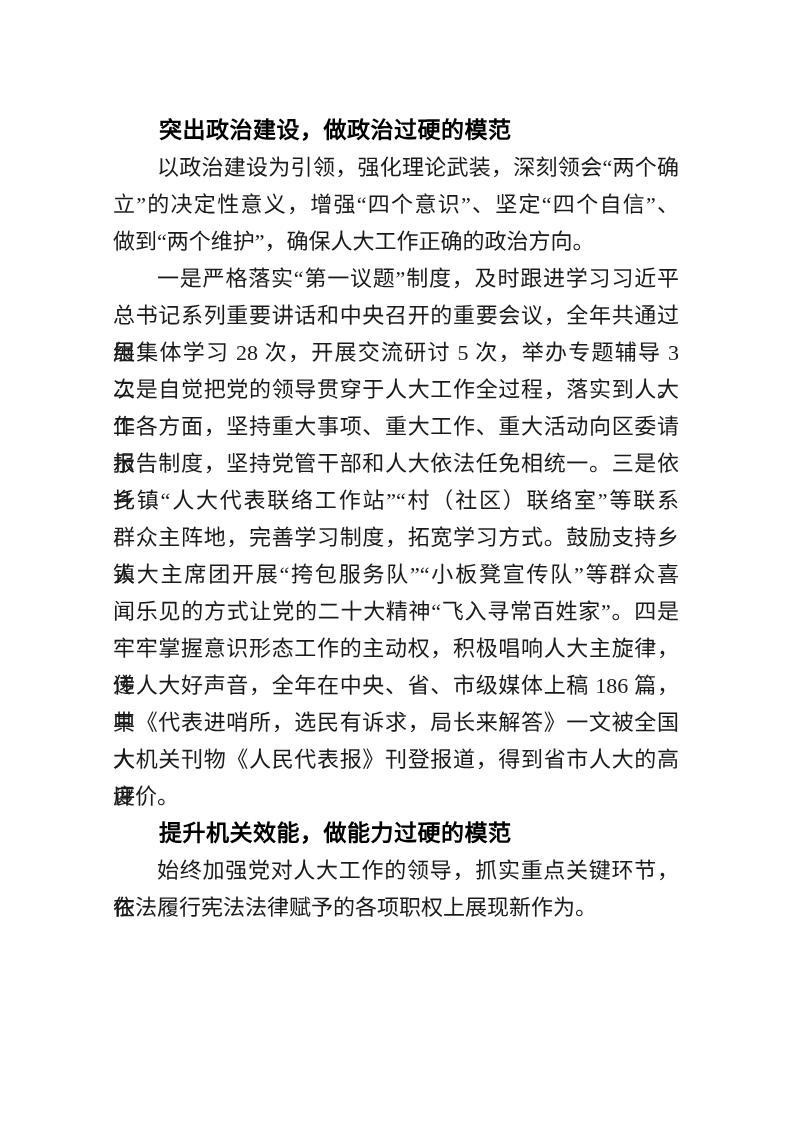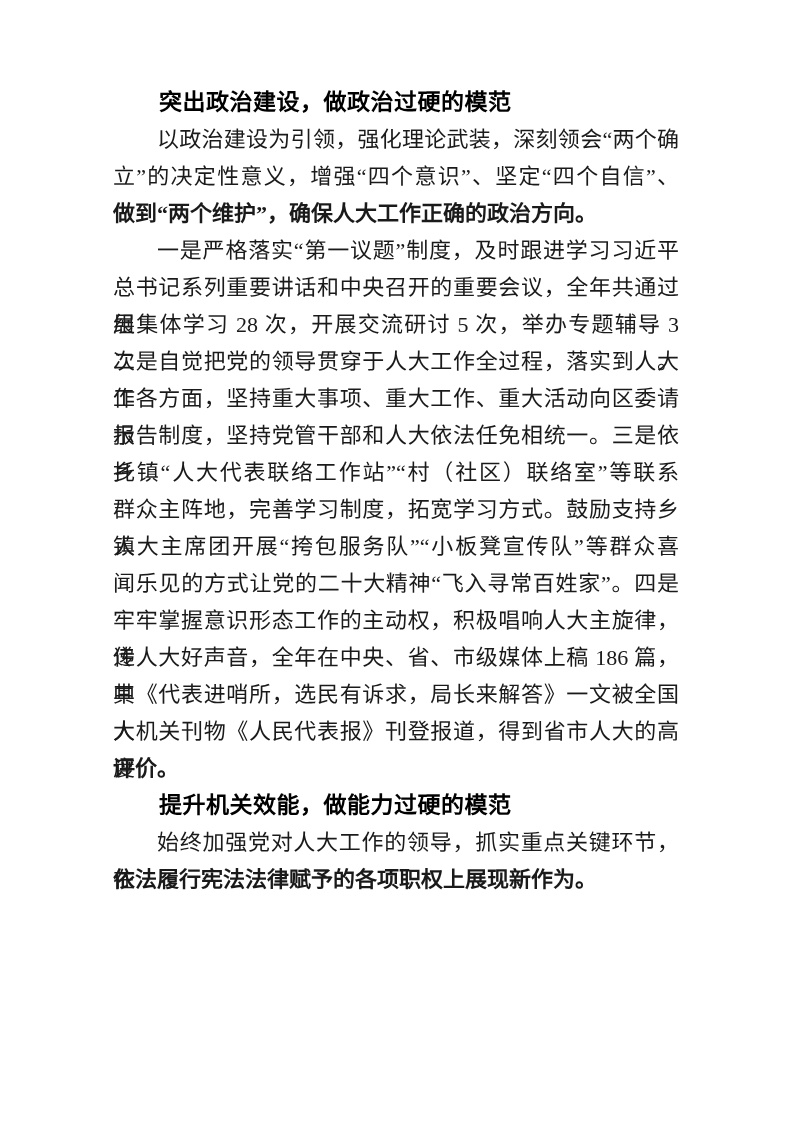--- a/index.html
+++ b/index.html
@@ -10,21 +10,21 @@
   .page {
     position: relative;
     width: 793px;
     height: 1122px;
     background: #ffffff;
     overflow: hidden;
   }
   .content {
     position: absolute;
     left: 113px;
-    top: 84px;
+    top: 112px;
     width: 566px;
     color: #1a1a1a;
     font-family: "Liberation Serif", "DejaVu Serif", serif;
   }
   .heading {
     font-family: "Liberation Sans", "DejaVu Sans", sans-serif;
     font-weight: 700;
     color: #000000;
     font-size: 23px;
     line-height: 37px;
@@ -42,21 +42,20 @@
     height: 37px;
     text-align: justify;
     text-align-last: justify;
     text-justify: inter-character;
   }
   .line.first {
     text-indent: 2em;
   }
   .line.final {
     text-align-last: left;
-    font-weight: bold;
   }
 </style>
 </head>
 <body>
 
 <div class="page">
   <div class="content">
       <div class="heading">突出政治建设，做政治过硬的模范</div>
       <div class="para">
         <div class="line first">以政治建设为引领，强化理论武装，深刻领会“两个确</div>

